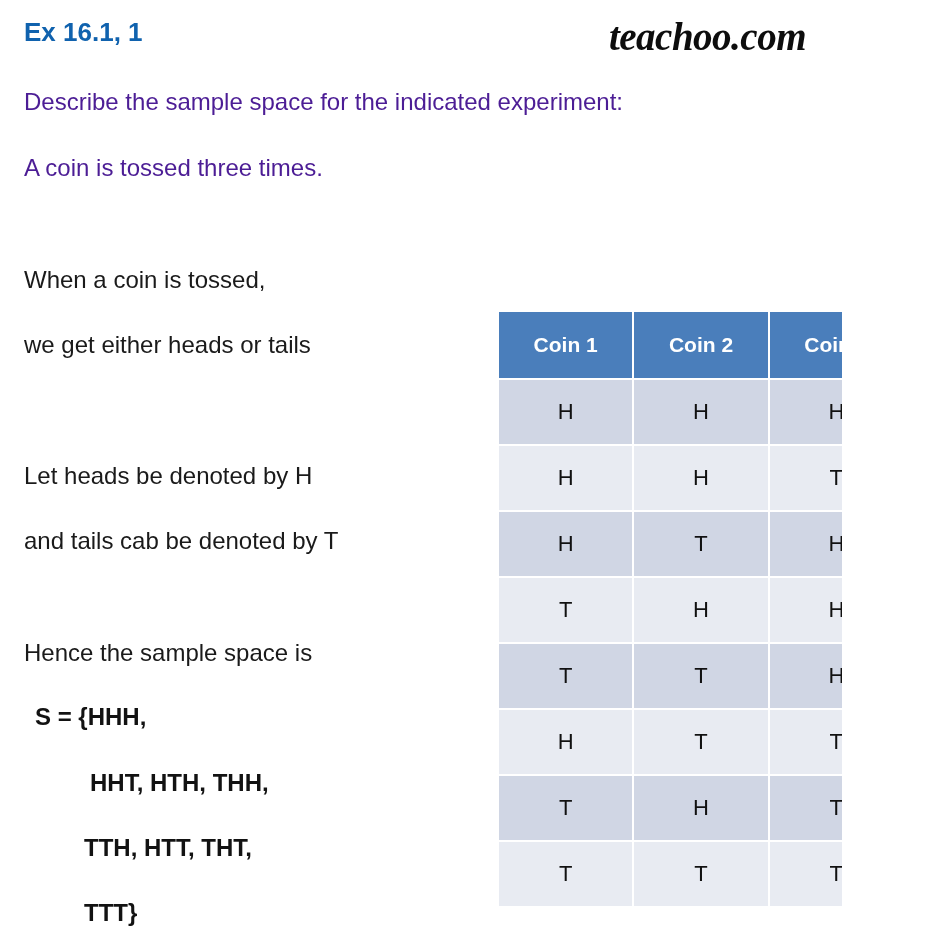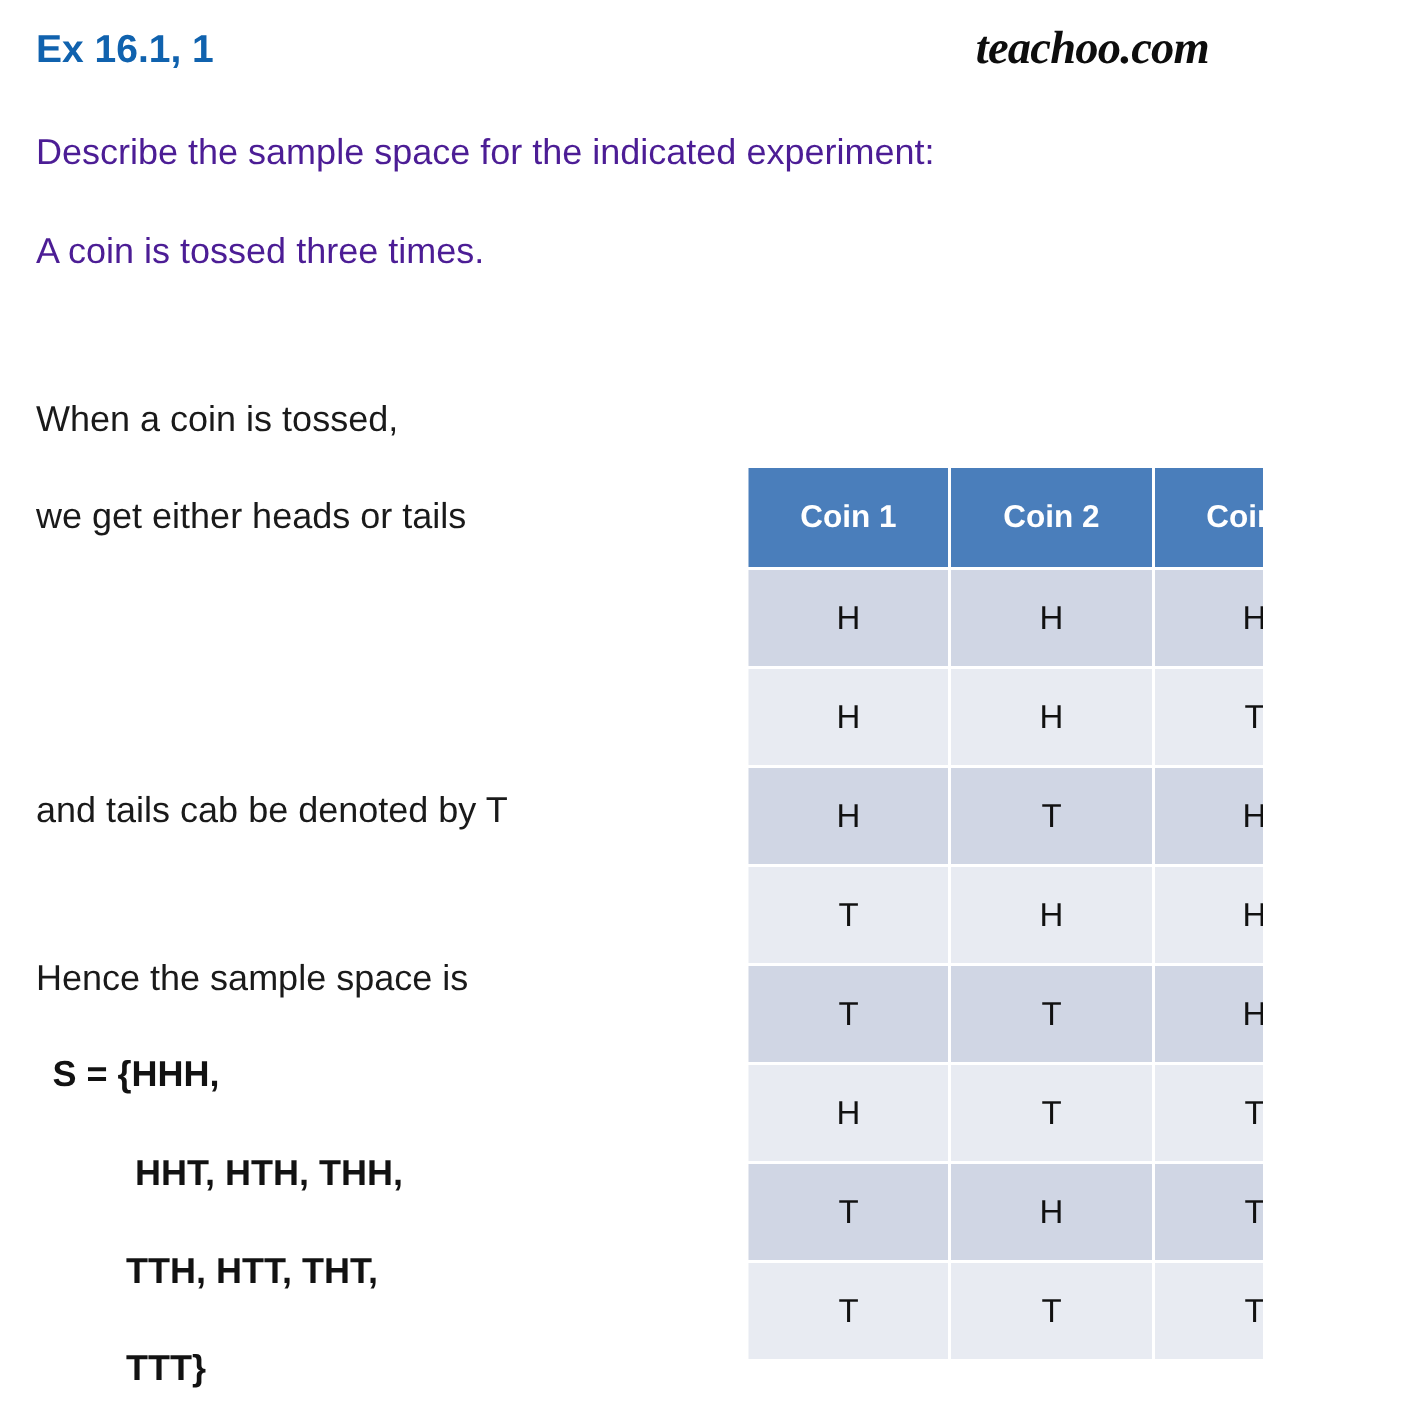--- a/index.html
+++ b/index.html
@@ -45,21 +45,21 @@
     font-weight: bold;
     color: #1062AE;
     letter-spacing: 0px;
     white-space: nowrap;
   }
   #brand-logo {
     position: absolute;
     right: 36px;
     top: 14px;
     font-family: "Liberation Serif", serif;
-    font-size: 31px;
+    font-size: 39px;
     font-weight: bold;
     font-style: italic;
     color: #0D0D0D;
     white-space: nowrap;
     letter-spacing: -0.5px;
   }
 
   
   .question-line {
     position: absolute;
@@ -141,20 +141,21 @@
   <div id="right-bar-black"></div>
 
   <div id="exercise-title">Ex 16.1, 1</div>
   <div id="brand-logo">teachoo.com</div>
 
   <div class="question-line" id="question-line-1">Describe the sample space for the indicated experiment:</div>
   <div class="question-line" id="question-line-2">A coin is tossed three times.</div>
 
   <div class="body-line" id="body-line-1">When a coin is tossed,</div>
   <div class="body-line" id="body-line-2">we get either heads or tails</div>
+  <div class="body-line" id="body-line-3">Let heads be denoted by H</div>
   <div class="body-line" id="body-line-4">and tails cab be denoted by T</div>
   <div class="body-line" id="body-line-5">Hence the sample space is</div>
 
   <div class="answer-line" id="answer-line-1">S = {HHH,</div>
   <div class="answer-line" id="answer-line-2">HHT, HTH, THH,</div>
   <div class="answer-line" id="answer-line-3">TTH, HTT, THT,</div>
   <div class="answer-line" id="answer-line-4">TTT}</div>
 
   <table id="coin-table">
     <thead>

